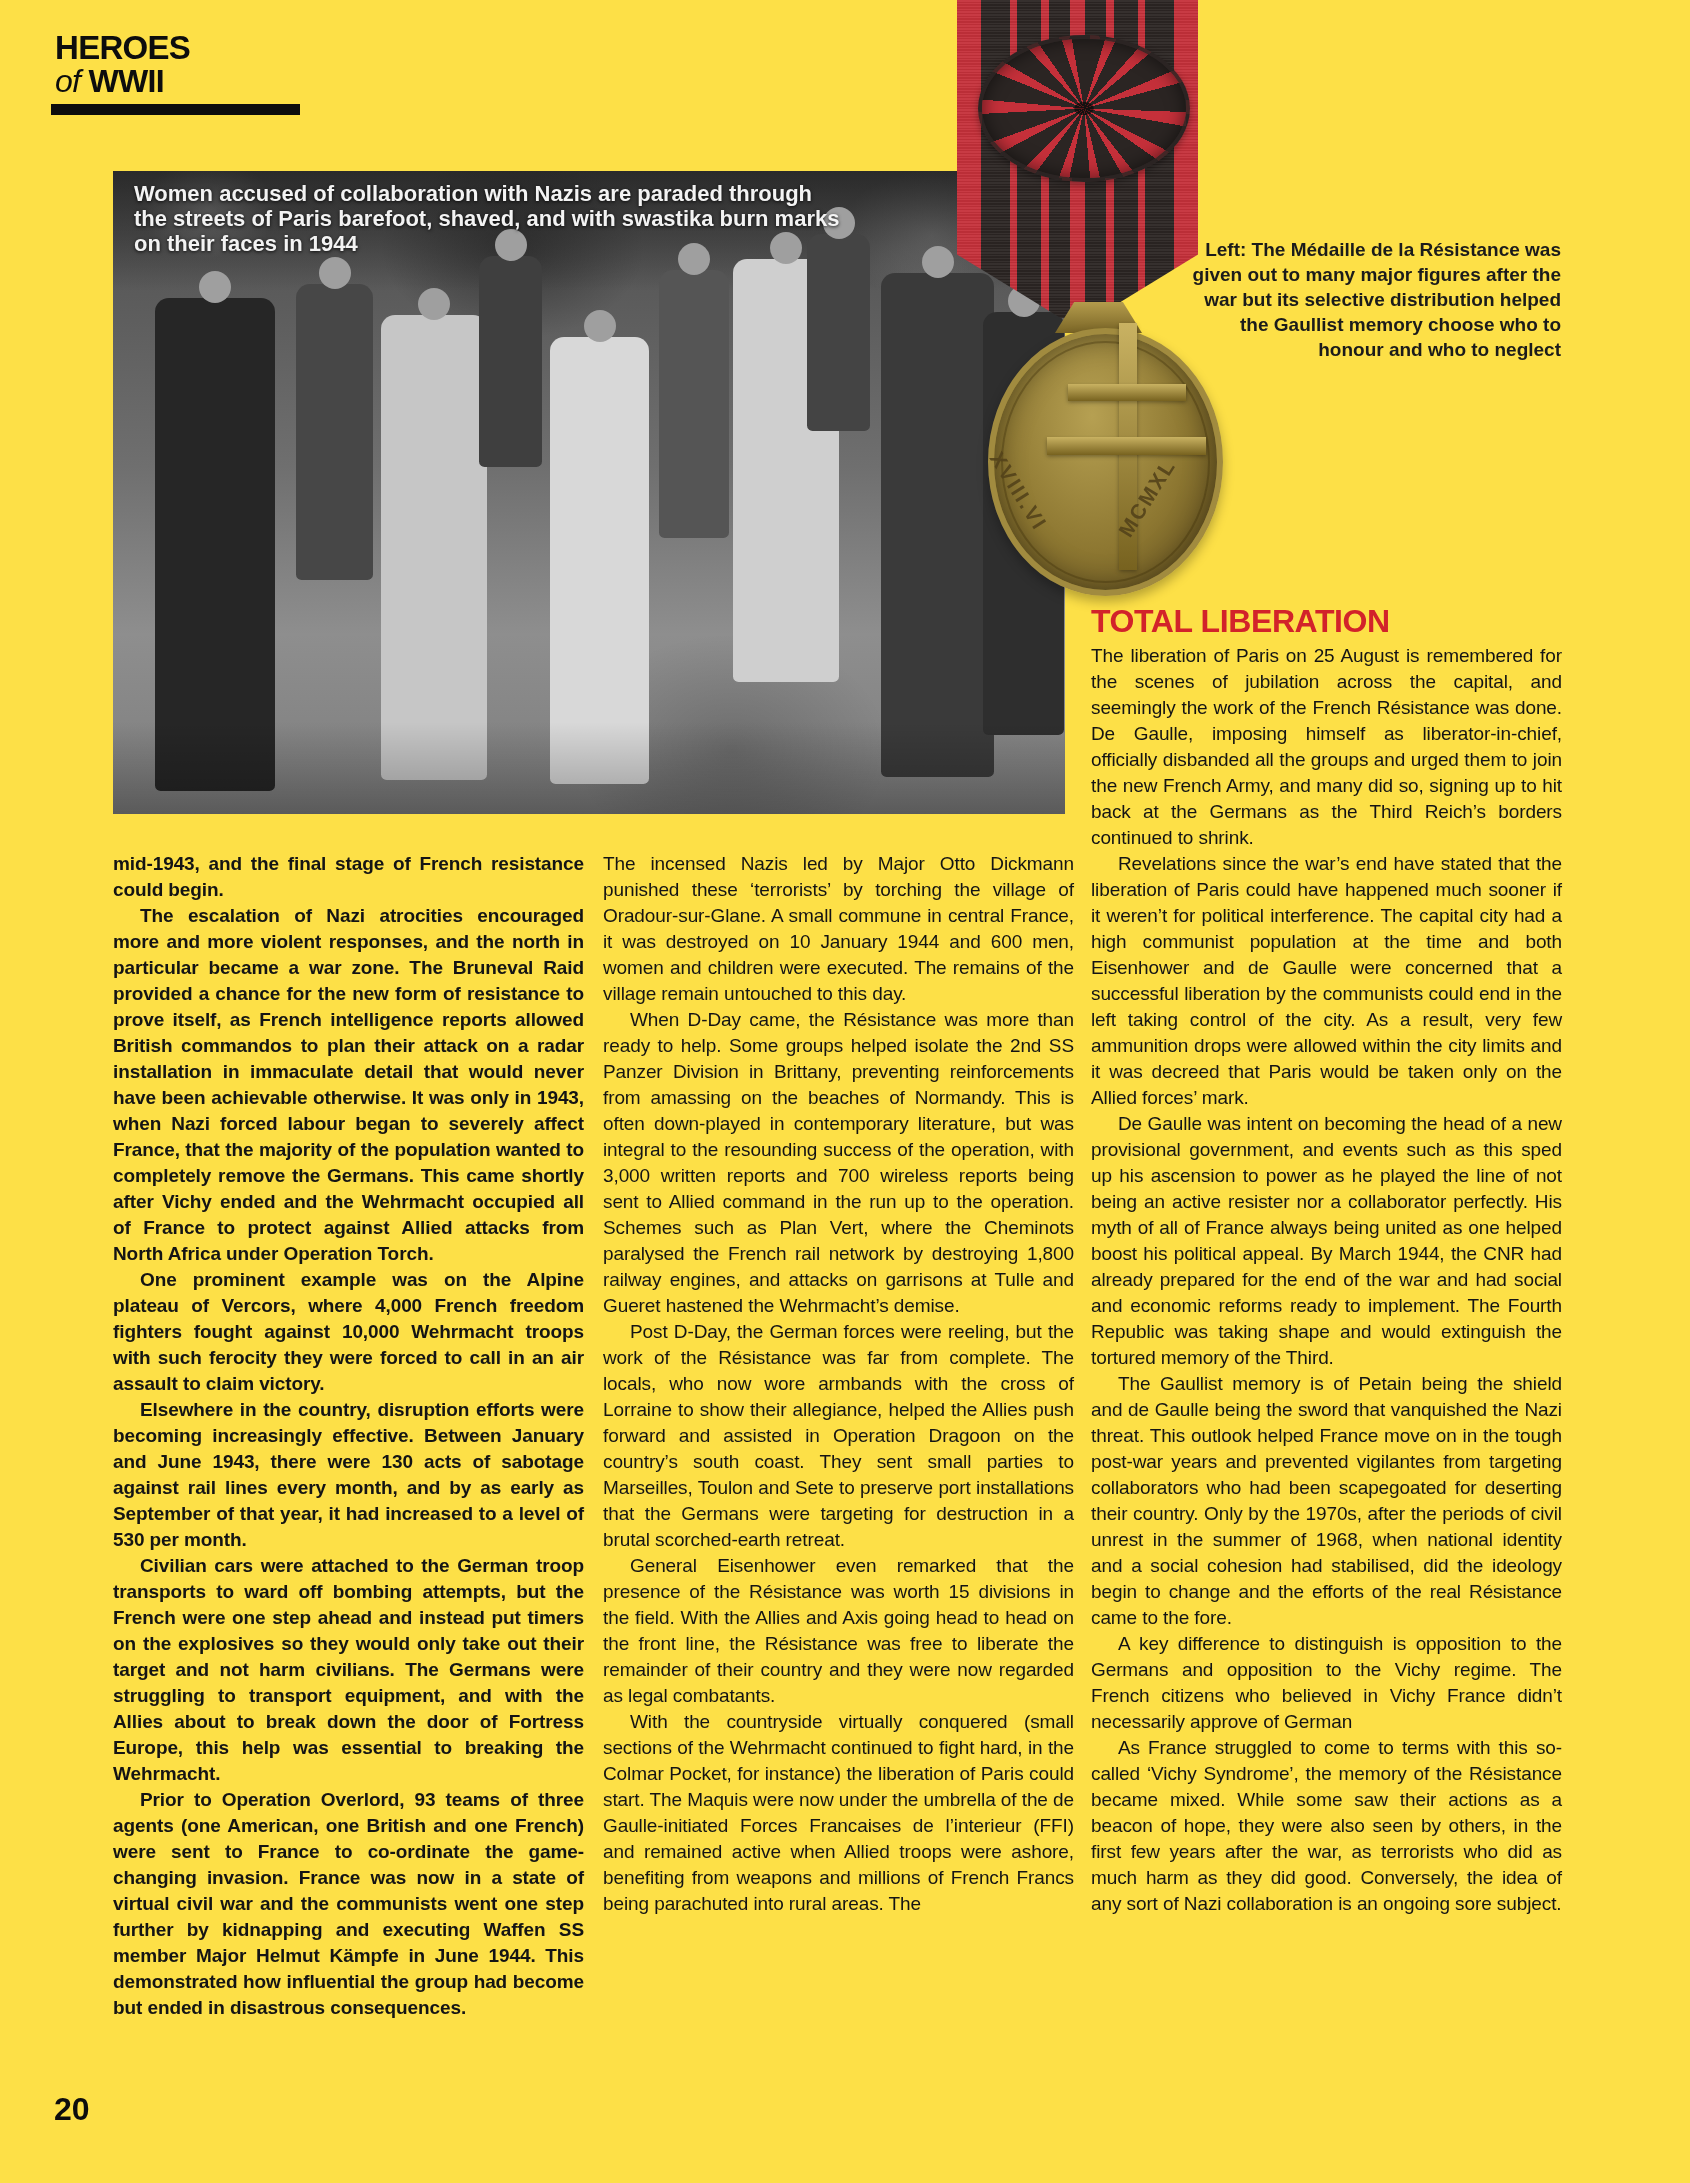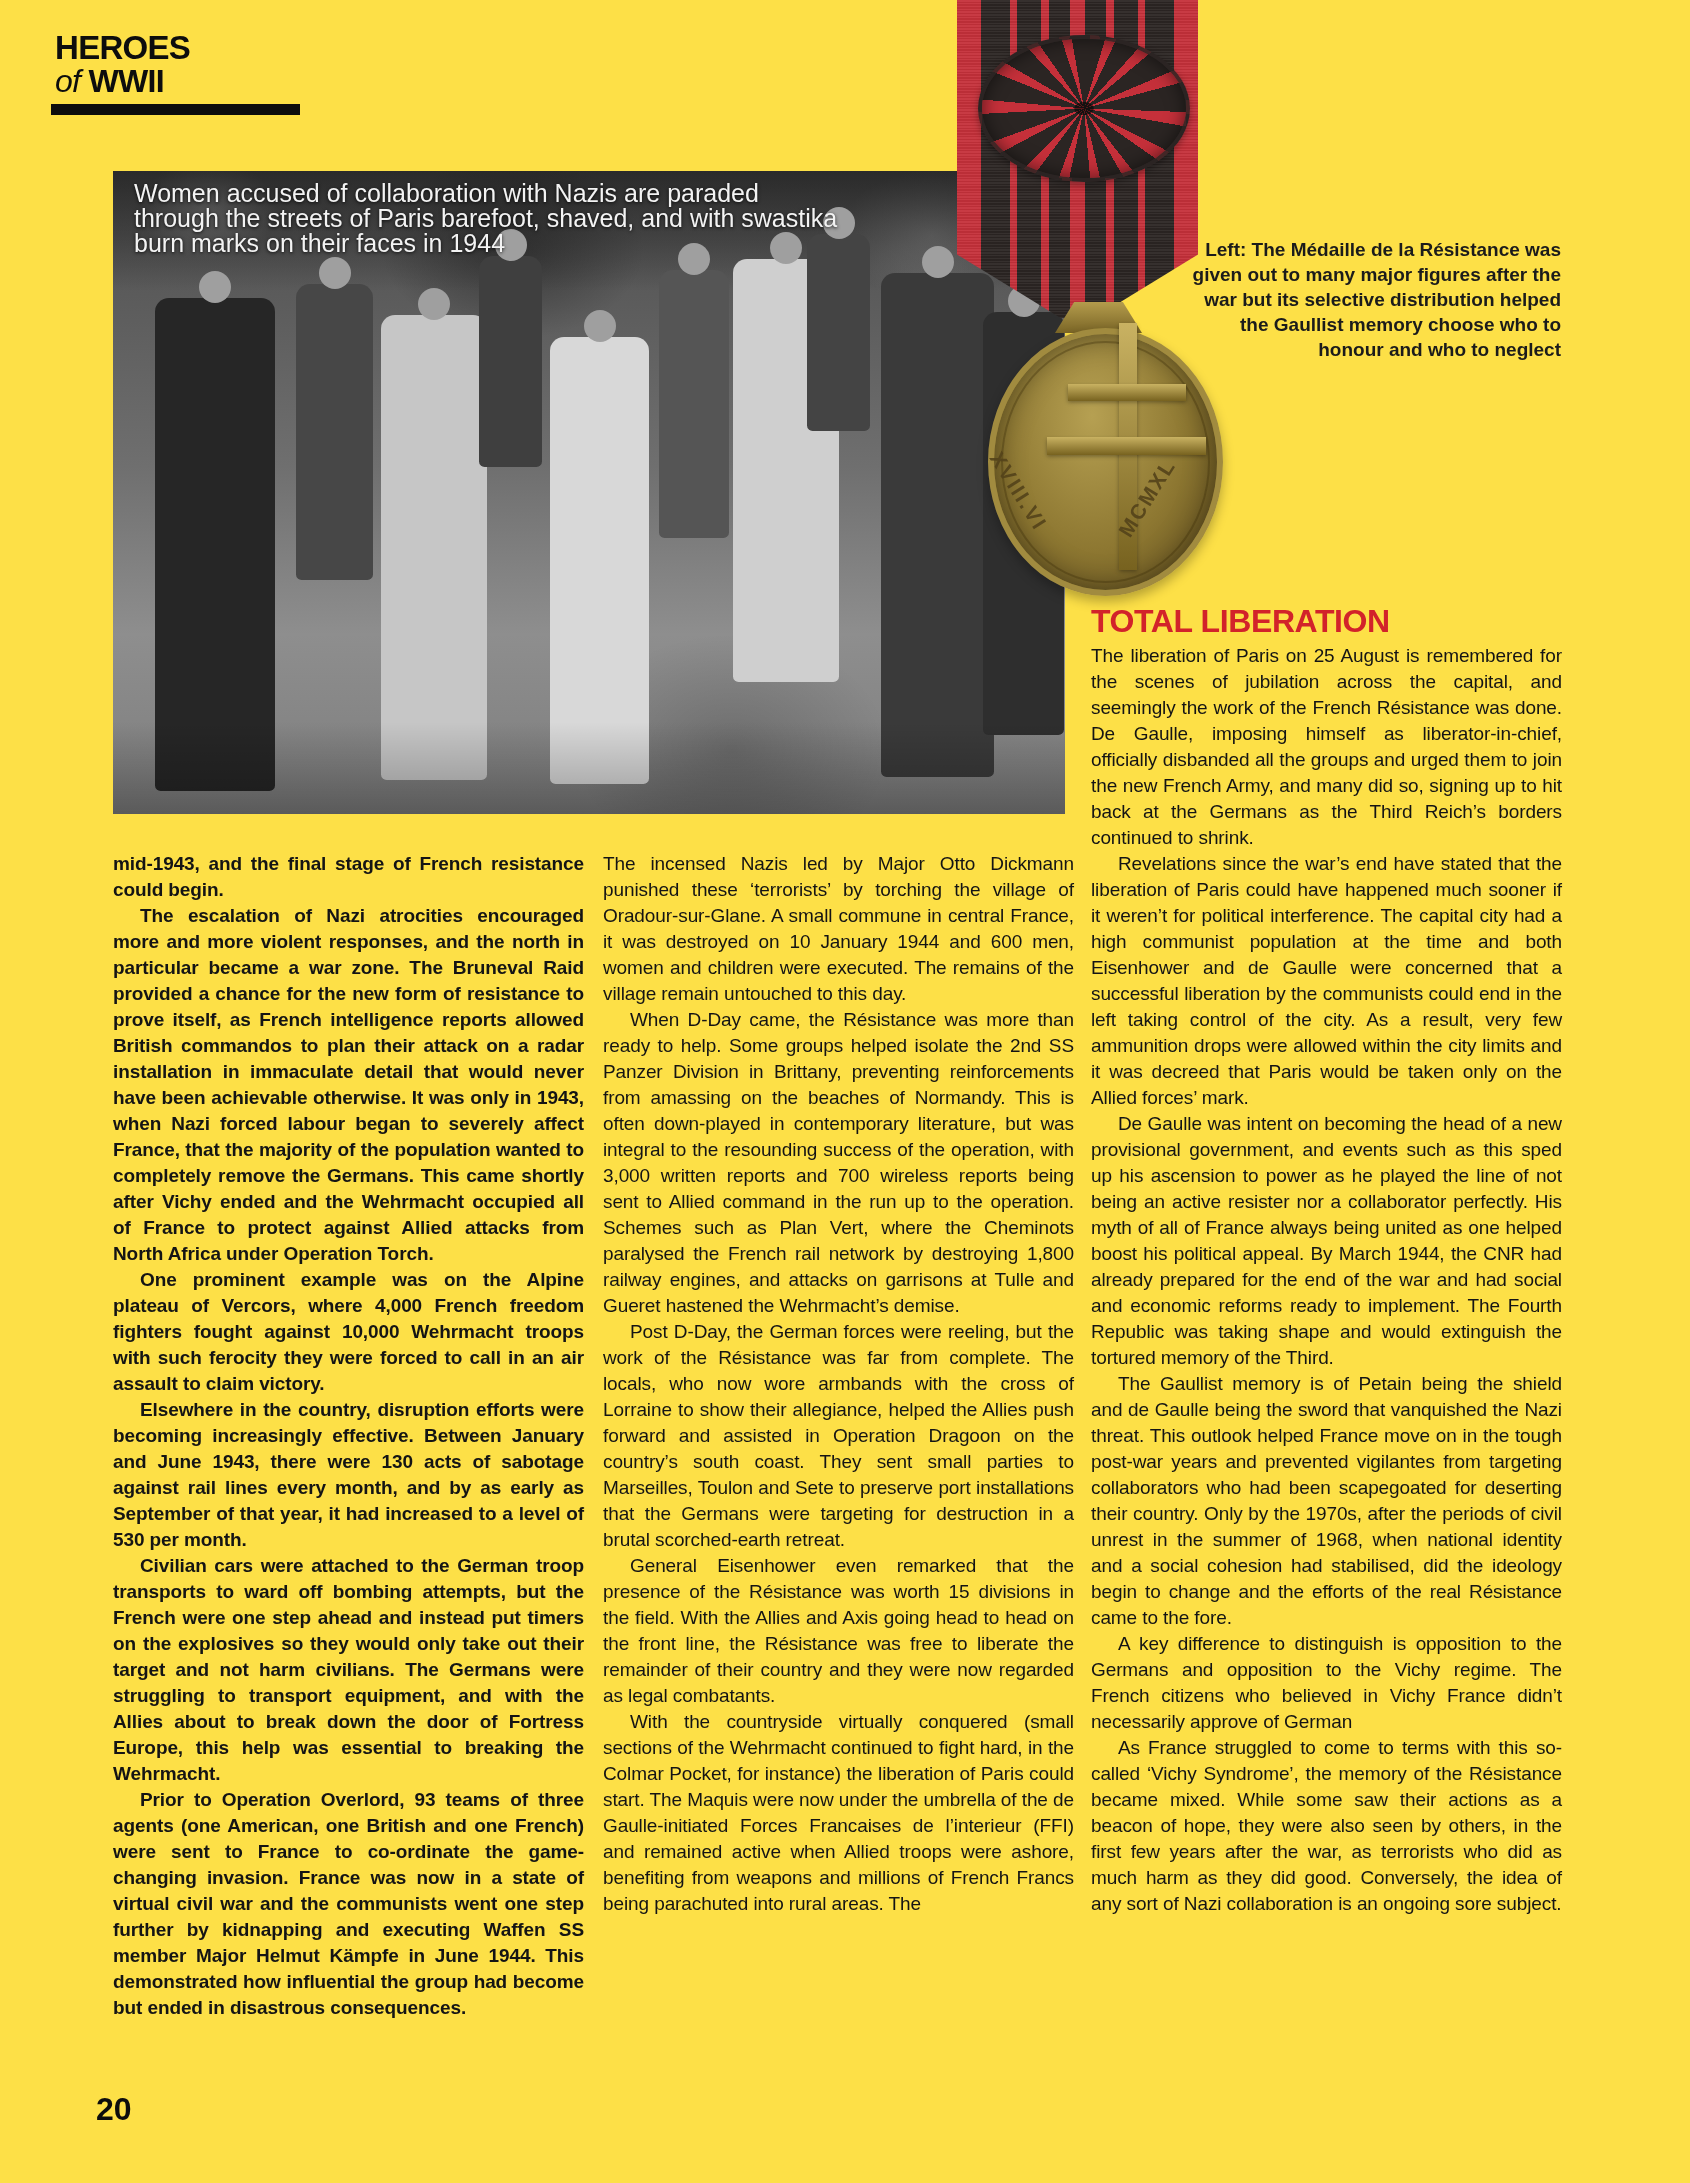--- a/index.html
+++ b/index.html
@@ -22,21 +22,21 @@
       radial-gradient(183px 127px at 42% 12%, rgba(0,0,0,.38), transparent 72%),
       radial-gradient(211px 155px at 65% 90%, rgba(0,0,0,.18), transparent 75%),
       linear-gradient(180deg,#4f4f4f 0%,#5a5a5a 18%,#6f6f6f 46%,#8e8e8e 72%,#7d7d7d 100%);
   }
   .photo::after{content:"";position:absolute;left:0;bottom:0;width:100%;height:92px;
     background:linear-gradient(180deg,rgba(0,0,0,0),rgba(0,0,0,.28));}
   .fig{position:absolute;border-radius:14px 14px 5.6px 5.6px;}
   .fig::before{content:"";position:absolute;top:-27px;left:50%;transform:translateX(-50%);
     width:32px;height:32px;border-radius:50%;background:#9f9f9f;}
   .photo-caption{position:absolute;left:21px;top:10px;width:712px;
-    font-size:25px;line-height:25px;font-weight:400;color:#f3f3f3;
+    font-size:22px;line-height:25px;font-weight:700;color:#f3f3f3;
     text-shadow:0 1.4px 3.5px rgba(0,0,0,.85);}
 
   
   .ribbon{position:absolute;left:957px;top:0;width:241px;height:318px;
     background:
       repeating-linear-gradient(0deg, rgba(255,255,255,.05) 0 1.4px, rgba(0,0,0,.05) 1.4px 2.8px),
       linear-gradient(90deg,
         #c5303a 0%,#c5303a 10%,#2b2523 10%,#2b2523 22%,#c5303a 22%,#c5303a 25%,
         #2b2523 25%,#2b2523 35%,#c5303a 35%,#c5303a 38%,#2b2523 38%,#2b2523 47%,
         #c5303a 47%,#c5303a 53%,#2b2523 53%,#2b2523 62%,#c5303a 62%,#c5303a 65%,
@@ -82,21 +82,21 @@
     letter-spacing:-0.4px;color:#d2232a;}
 
   .bodycol{position:absolute;width:471px;font-size:19px;line-height:26px;
     text-align:justify;letter-spacing:-0.1px;color:#141414;}
   .bodycol p{margin:0;}
   .bodycol p.ind{text-indent:27px;}
   #col1{left:113px;top:851px;font-weight:bold;}
   #col2{left:603px;top:851px;}
   #col3{left:1091px;top:643px;}
 
-  .page-number{position:absolute;left:54px;top:2091px;font-size:32px;font-weight:700;color:#0d0d0d;margin-left:42px;}
+  .page-number{position:absolute;left:54px;top:2091px;font-size:32px;font-weight:700;color:#0d0d0d;}
 </style>
 </head>
 <body>
 
 <div class="page">
 
   <div class="masthead">
     <span class="l1">HEROES</span>
     <span class="l2"><span class="of">of</span><span> WWII</span></span>
   </div>

